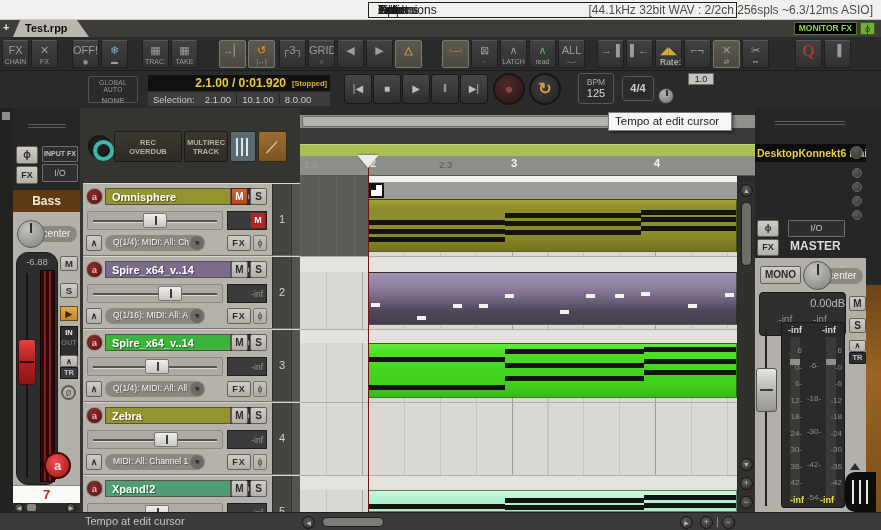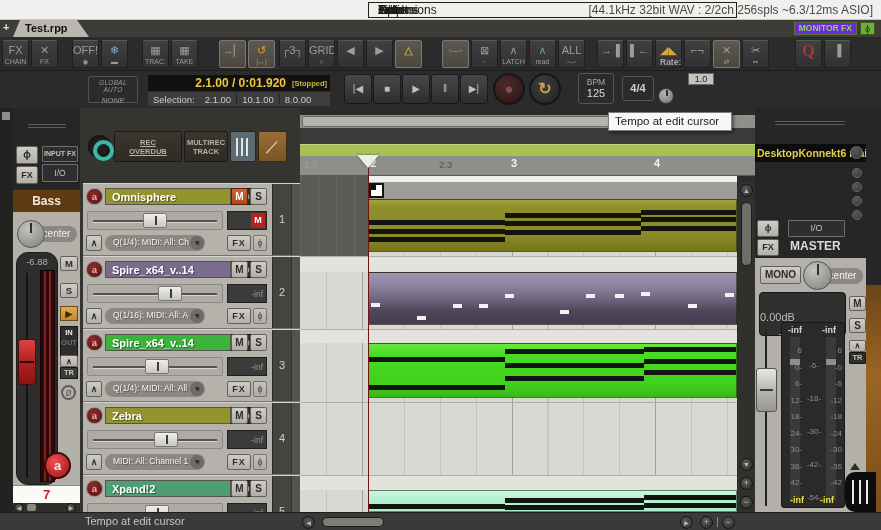--- a/index.html
+++ b/index.html
@@ -13,41 +13,41 @@
            display:flex;align-items:center;border-bottom:1px solid #c8c8c4;}
   .mitem{font-size:12px;color:#1d1d1d;padding:0 9px;}
   .astatus{margin-left:auto;font-size:12px;color:#4a4a4a;padding-right:8px;}
 
   
   .tabbar{position:absolute;left:0;top:20px;width:881px;height:17px;background:#3e3c39;}
   .tabplus{position:absolute;left:3px;top:1px;color:#e0e0dc;font-size:11px;font-weight:bold;}
   .ptab{position:absolute;left:13px;top:0;width:76px;height:17px;background:#bab7b1;
         clip-path:polygon(7px 0, 64px 0, 76px 17px, 0 17px);
         font-size:11px;font-weight:bold;color:#111;line-height:17px;padding-left:12px;}
-  .monfx{position:absolute;right:24px;top:2px;height:13px;background:#6d28d9;border:1px solid #55763a;
+  .monfx{position:absolute;right:24px;top:2px;height:13px;background:#000000;border:1px solid #55763a;
          color:#90d848;font-size:8.5px;font-weight:bold;line-height:11px;padding:0 4px;}
   .monpw{position:absolute;right:6px;top:2px;width:15px;height:13px;background:#6fae3a;border:1px solid #3c5c22;
          color:#15300c;font-size:9px;text-align:center;line-height:12px;}
 
   
   #toolbar{position:absolute;left:0;top:37px;width:881px;height:34px;background:#2b2b2b;
            display:flex;align-items:center;border-bottom:1px solid #1c1c1c;}
   .tgroup{display:inline-flex;gap:2px;}
   .g0{margin-left:2px}.g1{margin-left:14px}.g2{margin-left:14px}.g3{margin-left:21px}
   .g4{margin-left:4px}.g5{margin-left:20px}.g6{margin-left:12px}.g7{margin-left:26px}
   .tbn{width:27px;height:28px;background:linear-gradient(#404040,#313131);
        border:1px solid #1f1f1f;border-top-color:#565656;border-radius:2px;
        color:#9c9c9c;text-align:center;overflow:hidden;}
   .tbn.pressed{background:linear-gradient(#5d5850,#4c473f);border-color:#787878;}
   .tbn .gl{font-size:11px;line-height:15px;margin-top:2px;}
   .tbn .la{font-size:7px;line-height:8px;color:#9c9c9c;letter-spacing:0;}
 
   
   .transport{position:absolute;left:0;top:71px;width:881px;height:37px;background:#2b2b2b;}
-  .gauto{position:absolute;left:88px;top:76px;width:50px;height:27px;border:1px solid #525252;border-radius:2px;font-style:italic;}
+  .gauto{position:absolute;left:88px;top:76px;width:50px;height:27px;border:1px solid #525252;border-radius:2px;}
   .gauto .l1{font-size:6.5px;color:#9a9a9a;text-align:center;margin-top:2px;letter-spacing:.3px;}
   .gauto .l2{font-size:8px;color:#7d7d7d;text-align:center;margin-top:3px;font-weight:bold;}
   .timebox{position:absolute;left:148px;top:75px;width:182px;height:16px;background:#111;
            display:flex;align-items:center;justify-content:flex-end;padding-right:3px;}
   .timetxt{color:#eec83a;font-size:12px;font-weight:bold;}
   .playstate{color:#d8b732;font-size:7.5px;font-weight:bold;margin-left:6px;}
   .selrow{position:absolute;left:148px;top:92px;width:182px;height:14px;background:#3d3d3d;
           display:flex;align-items:center;font-size:9.5px;color:#cccccc;}
   .selrow span{padding:0 5px;}
   .selrow .dvd{width:1px;height:10px;background:#242424;padding:0;}
@@ -198,21 +198,21 @@
   .vsc{position:absolute;left:738px;top:182px;width:17px;height:330px;background:#30302d;}
   .vsc .thumb{position:absolute;left:3px;top:20px;width:11px;height:64px;background:#6e6e68;border-radius:5px;border:1px solid #1c1c1c;}
 
   
   .mastertop{position:absolute;left:755px;top:108px;width:111px;height:150px;background:#262626;}
   .routebar{position:absolute;left:755px;top:144px;width:111px;height:18px;background:#0c0c0c;
             color:#e8d048;font-size:10.5px;font-weight:bold;line-height:18px;padding-left:2px;white-space:nowrap;overflow:hidden;}
   .rknob{position:absolute;border-radius:50%;background:radial-gradient(circle at 38% 32%,#5a5a58,#333331);border:1px solid #6a6a66;}
   .masterbody{position:absolute;left:755px;top:258px;width:111px;height:254px;background:#b3b0aa;}
   .display{position:absolute;left:759px;top:292px;width:87px;height:44px;background:#2f2f2f;border-radius:4px;border:1px solid #191919;}
-  .display .db{text-align:left;font-size:11px;color:#bcbcb8;margin-top:18px;}
+  .display .db{text-align:right;font-size:11px;color:#bcbcb8;margin-top:4px;}
   .display .infs{display:flex;justify-content:space-around;font-size:10px;color:#8e8e8a;margin-top:5px;padding:0 8px;}
   .meterbox{position:absolute;left:781px;top:322px;width:64px;height:186px;background:#2a2a2a;border-radius:3px;border:1px solid #181818;}
   .mcol{position:absolute;white-space:pre-line;font-size:8px;color:#8e8e8a;text-align:right;}
   .minf{position:absolute;font-size:9px;font-weight:bold;}
   .chan{position:absolute;top:14px;width:10px;height:164px;background:#3a3a37;}
   .chancap{position:absolute;width:10px;height:6px;background:#8e8e8a;}
   .mfhandle{position:absolute;left:756px;top:368px;width:21px;height:44px;border-radius:3px;
             background:linear-gradient(#e8e7e4 0%,#b8b6b0 50%,#98968f 100%);border:1px solid #55534d;z-index:4;}
   .mfhandle::after{content:"";position:absolute;left:3px;top:20px;width:13px;height:2px;background:#3c3c3c;}
   .mfslot{position:absolute;left:765px;top:330px;width:2px;height:176px;background:#232323;}
@@ -436,21 +436,21 @@
   <div class="numstrip">
       <span>7</span>
     </div>
   <div class="minisb"></div>
   <div class="sbc" style="left:14px;top:503px;">◀</div>
   <div class="abs" style="left:27px;top:504px;width:9px;height:7px;background:#8a8a84;border-radius:2px;"></div>
   <div class="sbc" style="left:66px;top:503px;">▶</div>
 
   <div class="tcpbg"></div>
   <div class="tealbtn"></div>
-  <div class="hbtn" style="left: 114px; width: 68px; white-space: pre-line; text-decoration: underline;">REC
+  <div class="hbtn" style="left: 114px; width: 68px; white-space: pre-line;">REC
 OVERDUB</div>
   <div class="hbtn" style="left: 184px; width: 44px; white-space: pre-line;">MULTIREC
 TRACK</div>
   <div class="mixvbtn"></div>
   <div class="linkbtn">／</div>
 
   <div class="tpanel" style="top:183px">
     <div class="arm">a</div>
     <div class="tname" style="background: rgb(148, 148, 47);">Omnisphere</div>
     <div class="tio">I/O</div>

